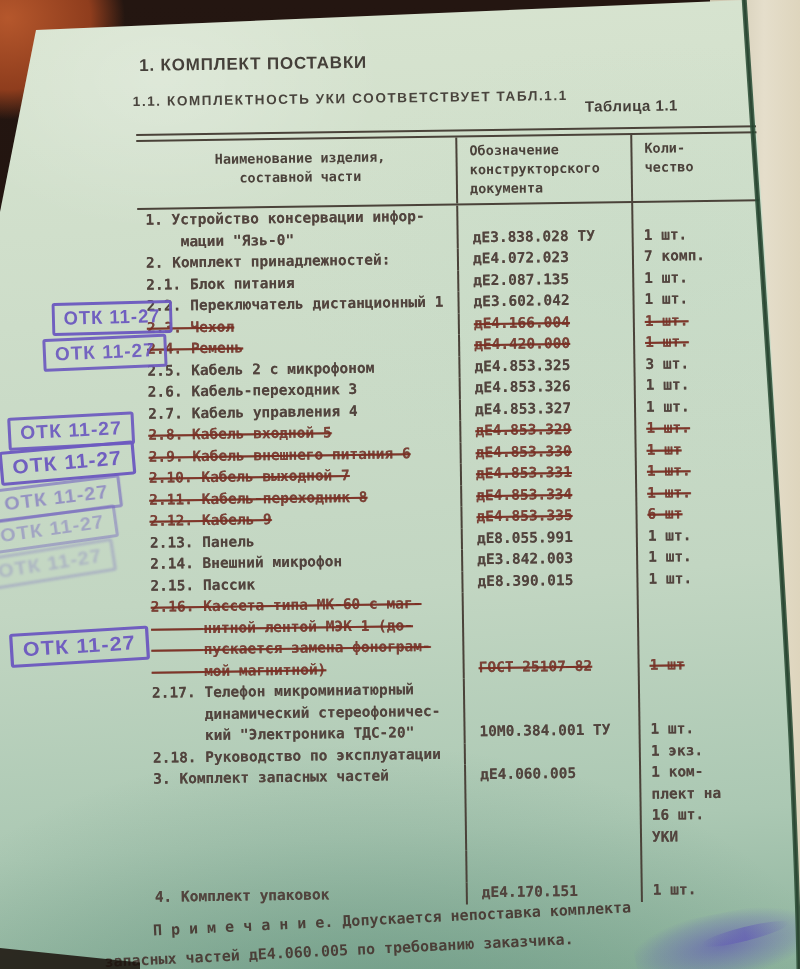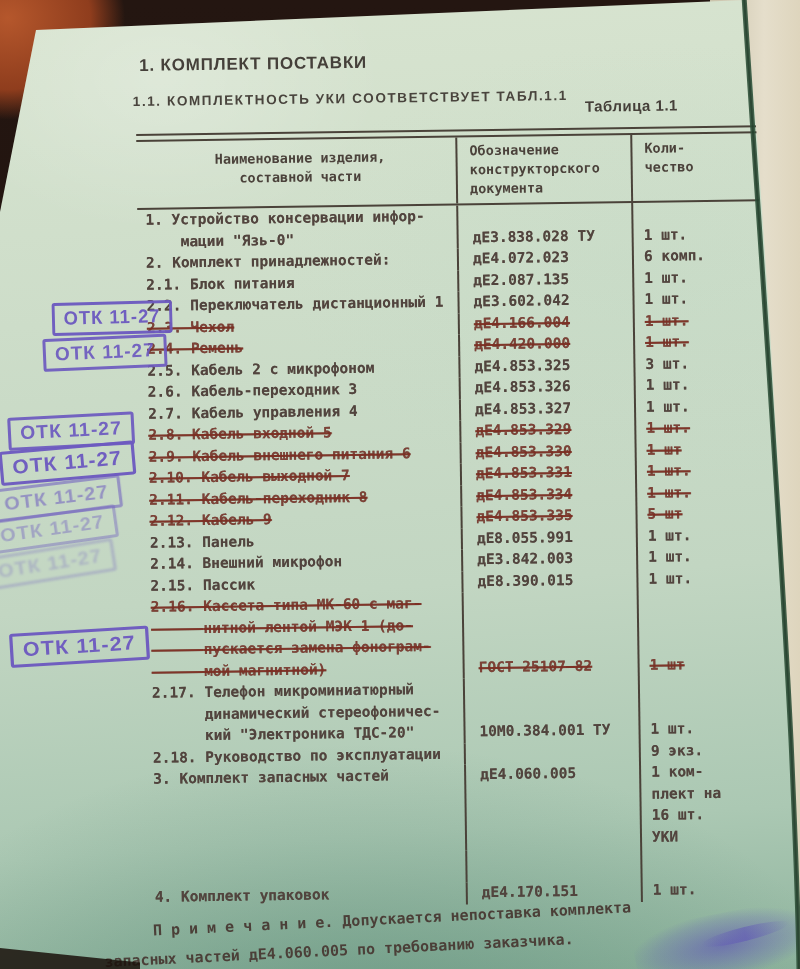--- a/index.html
+++ b/index.html
@@ -116,21 +116,21 @@
               <div class="c c-des">
                 <span class="t">дЕ3.838.028 ТУ</span>
               </div>
               <div class="c c-qty">
                 <span class="t">1 шт.</span>
               </div>
             </div>
             <div class="row">
               <div class="c c-name"><span class="t">2. Комплект принадлежностей:</span></div>
               <div class="c c-des"><span class="t">дЕ4.072.023</span></div>
-              <div class="c c-qty"><span class="t">6 комп.</span></div>
+              <div class="c c-qty"><span class="t">7 комп.</span></div>
             </div>
             <div class="row">
               <div class="c c-name"><span class="t">2.1. Блок питания</span></div>
               <div class="c c-des"><span class="t">дЕ2.087.135</span></div>
               <div class="c c-qty"><span class="t">1 шт.</span></div>
             </div>
             <div class="row">
               <div class="c c-name"><span class="t">2.2. Переключатель дистанционный 1</span></div>
               <div class="c c-des"><span class="t">дЕ3.602.042</span></div>
               <div class="c c-qty"><span class="t">1 шт.</span></div>
@@ -176,21 +176,21 @@
               <div class="c c-qty"><span class="t">1 шт.</span></div>
             </div>
             <div class="row struck">
               <div class="c c-name"><span class="t">2.11. Кабель-переходник 8</span></div>
               <div class="c c-des"><span class="t">дЕ4.853.334</span></div>
               <div class="c c-qty"><span class="t">1 шт.</span></div>
             </div>
             <div class="row struck">
               <div class="c c-name"><span class="t">2.12. Кабель 9</span></div>
               <div class="c c-des"><span class="t">дЕ4.853.335</span></div>
-              <div class="c c-qty"><span class="t">5 шт</span></div>
+              <div class="c c-qty"><span class="t">6 шт</span></div>
             </div>
             <div class="row">
               <div class="c c-name"><span class="t">2.13. Панель</span></div>
               <div class="c c-des"><span class="t">дЕ8.055.991</span></div>
               <div class="c c-qty"><span class="t">1 шт.</span></div>
             </div>
             <div class="row">
               <div class="c c-name"><span class="t">2.14. Внешний микрофон</span></div>
               <div class="c c-des"><span class="t">дЕ3.842.003</span></div>
               <div class="c c-qty"><span class="t">1 шт.</span></div>
@@ -219,21 +219,21 @@
               <div class="c c-des">
                 <span class="t">10М0.384.001 ТУ</span>
               </div>
               <div class="c c-qty">
                 <span class="t">1 шт.</span>
               </div>
             </div>
             <div class="row">
               <div class="c c-name"><span class="t">2.18. Руководство по эксплуатации</span></div>
               <div class="c c-des"><span class="t"></span></div>
-              <div class="c c-qty"><span class="t">9 экз.</span></div>
+              <div class="c c-qty"><span class="t">1 экз.</span></div>
             </div>
             <div class="row">
               <div class="c c-name"><span class="t">3. Комплект запасных частей</span></div>
               <div class="c c-des"><span class="t">дЕ4.060.005</span></div>
               <div class="c c-qty"><span class="t">1 ком-
 плект на
 16 шт.
 УКИ</span></div>
             </div>
             <div class="row spacer">

